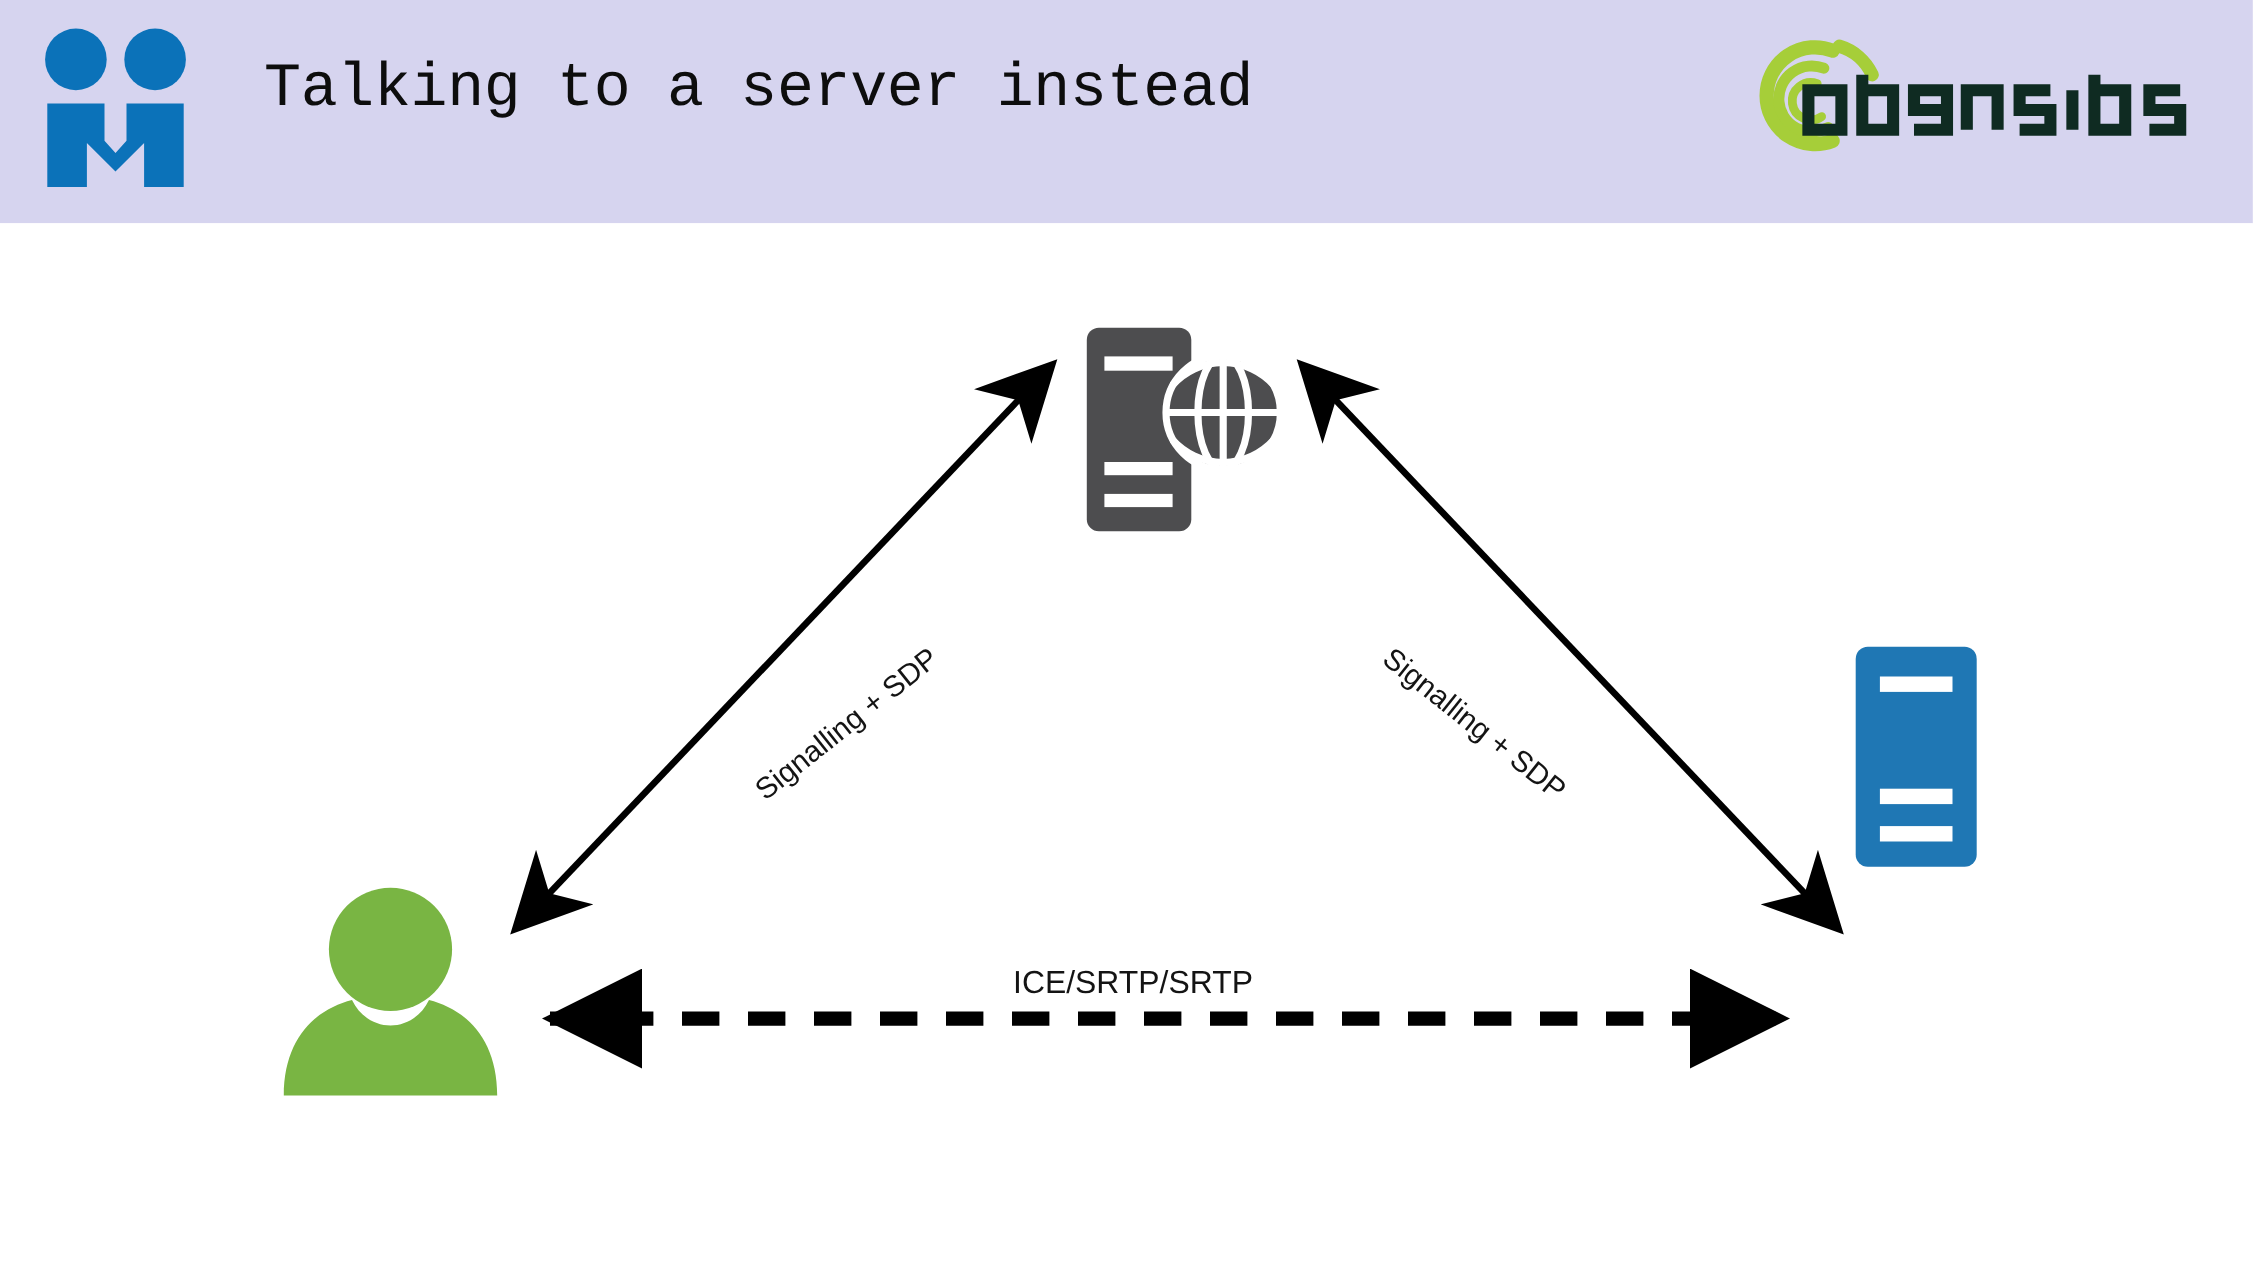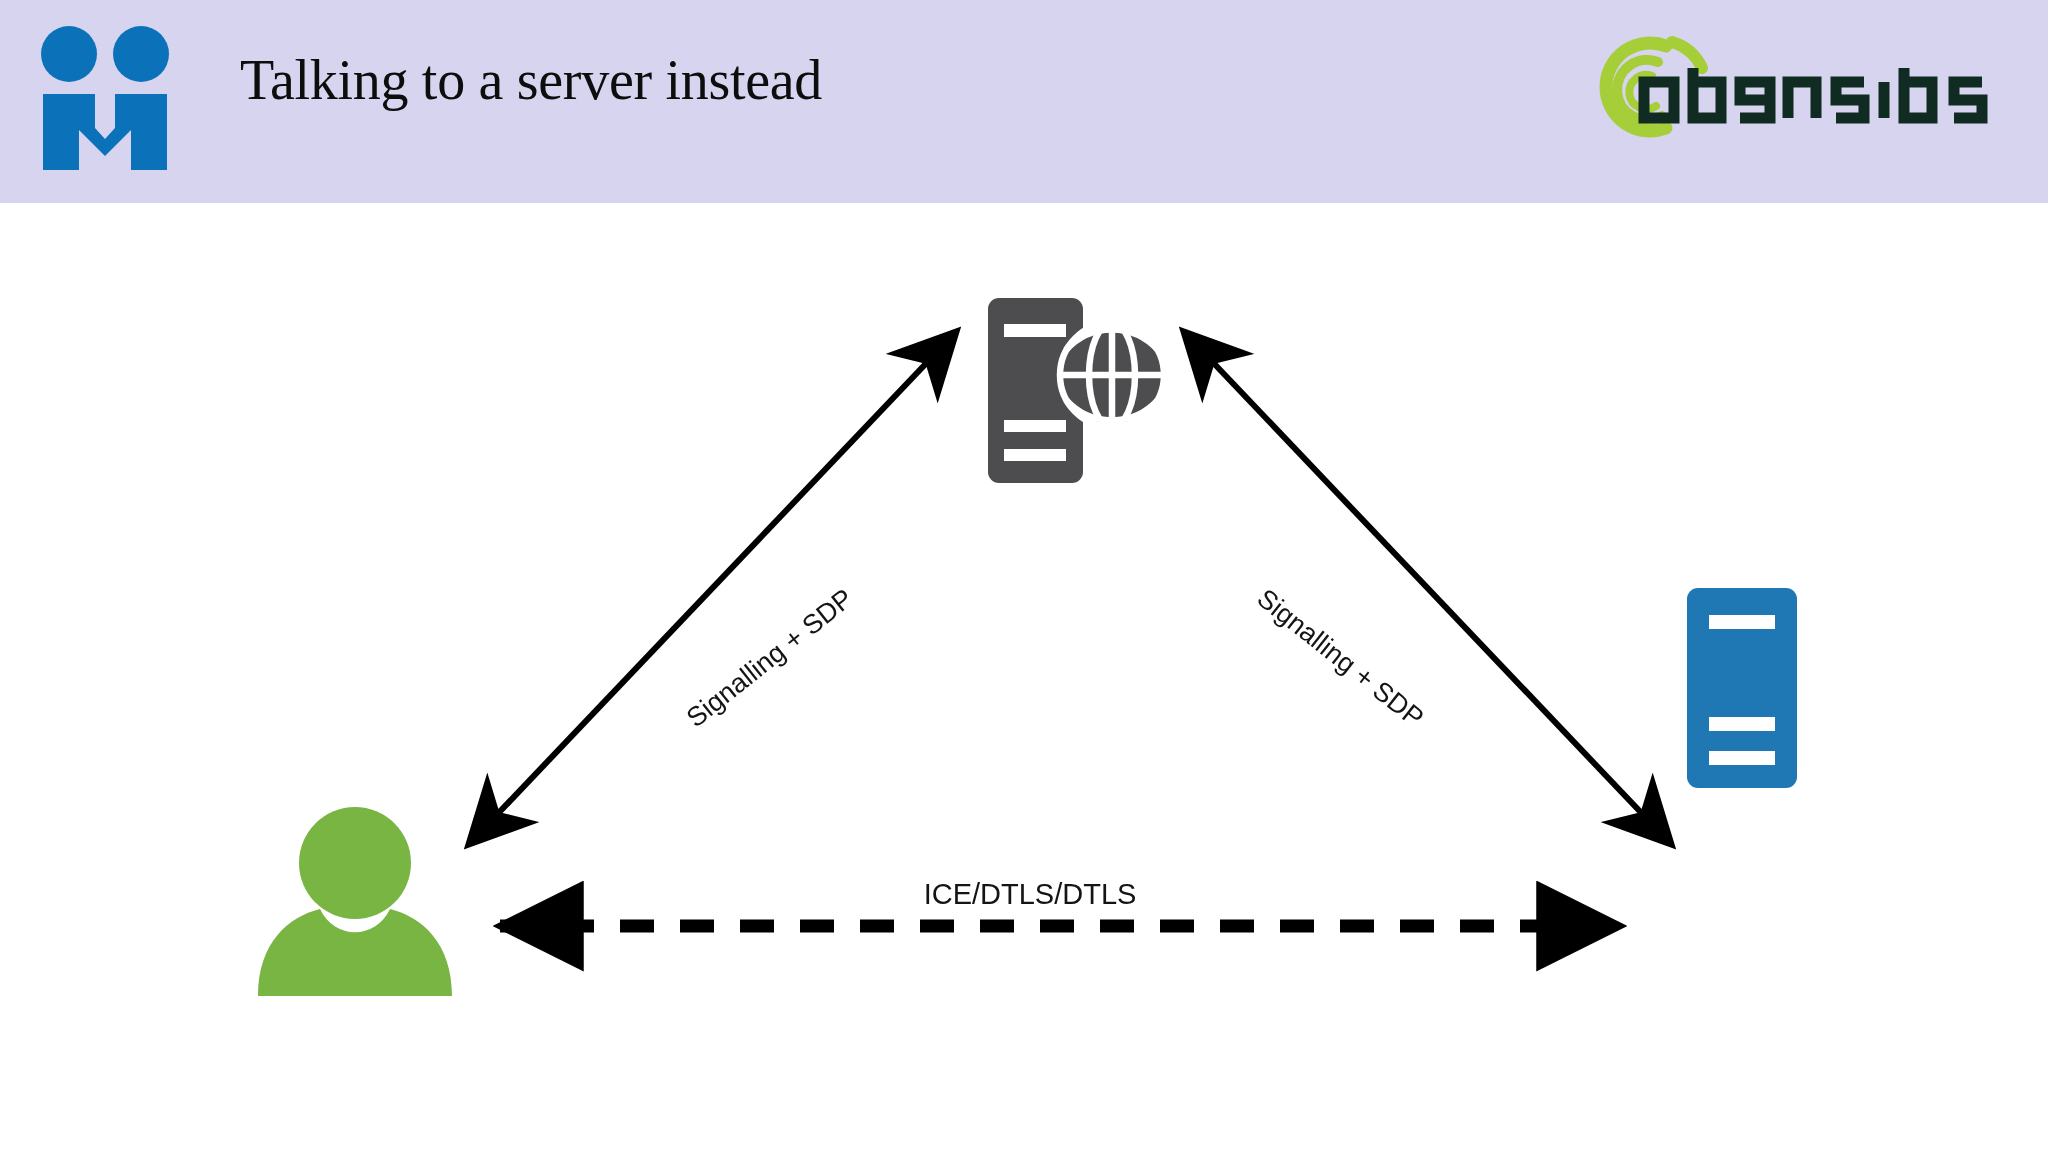--- a/index.html
+++ b/index.html
@@ -33,21 +33,21 @@
     height: 148px;
   }
 
   #slide-title {
     position: absolute;
     left: 240px;
     top: 48px;
     font-size: 56px;
     line-height: 1.15;
     color: #0d0d0d;
-    font-family: Liberation Serif, serif;
+    font-family: Liberation Mono, monospace;
     letter-spacing: -0.3px;
     white-space: nowrap;
   }
 
   #opensips-logo {
     position: absolute;
     left: 1592px;
     top: 32px;
     width: 400px;
     height: 110px;
@@ -203,14 +203,14 @@
       <rect x="1709" y="412" width="66" height="14" fill="#ffffff"></rect>
       <rect x="1709" y="514" width="66" height="14" fill="#ffffff"></rect>
       <rect x="1709" y="548" width="66" height="14" fill="#ffffff"></rect>
     </g>
   </svg>
 
   <div class="edge-label" id="label-signalling-left">Signalling + SDP</div>
 
   <div class="edge-label" id="label-signalling-right">Signalling + SDP</div>
 
-  <div id="label-media">ICE/DTLS/DTLS</div>
+  <div id="label-media">ICE/SRTP/SRTP</div>
 </div>
 
 </body></html>

